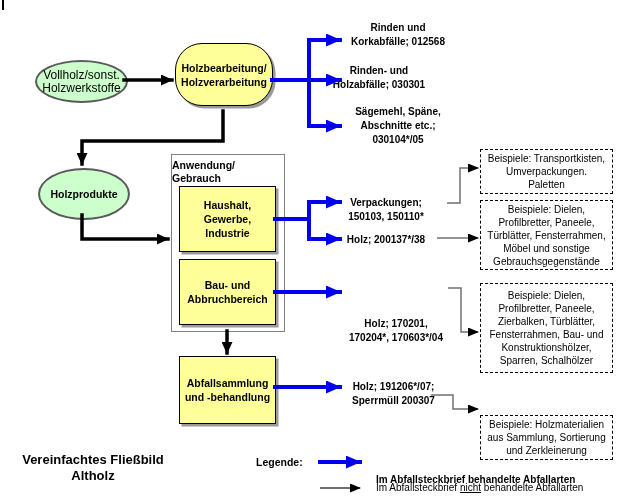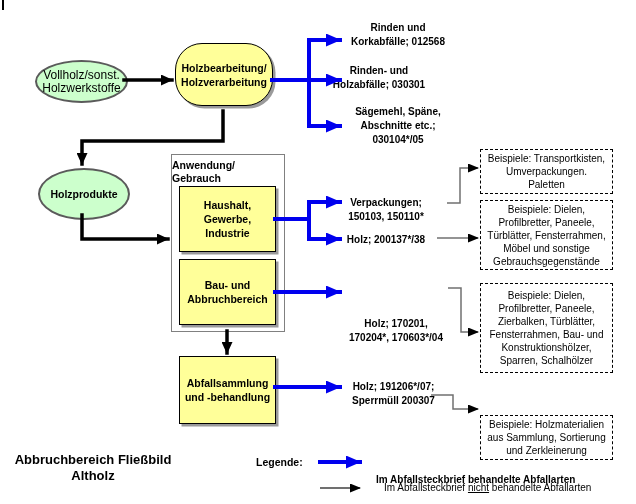--- a/index.html
+++ b/index.html
@@ -112,26 +112,26 @@
   <div class="abs dashed pre" style="left:480px;top:283px;width:131px;height:88px;">Beispiele: Dielen,
 Profilbretter, Paneele,
 Zierbalken, Türblätter,
 Fensterrahmen, Bau- und
 Konstruktionshölzer,
 Sparren, Schalhölzer</div>
   <div class="abs dashed pre" style="left:480px;top:386px;width:131px;height:43px;margin-top:29px;">Beispiele: Holzmaterialien
 aus Sammlung, Sortierung
 und Zerkleinerung</div>
 
-  <div class="abs title pre" style="left:8px;top:452px;width:170px;">Abbruchbereich Fließbild
+  <div class="abs title pre" style="left:8px;top:452px;width:170px;">Vereinfachtes Fließbild
 Altholz</div>
 
   <div class="abs legend-head" style="left:256px;top:456px;">Legende:</div>
   <div class="abs legend-bold" style="left:376px;top:452px;margin-top:22px;">Im Abfallsteckbrief behandelte Abfallarten</div>
-  <div class="abs legend-normal" style="left:376px;top:482px;margin-left:8px;"><span>Im Abfallsteckbrief</span> <span class="u">nicht</span> <span>behandelte Abfallarten</span></div>
+  <div class="abs legend-normal" style="left:376px;top:482px;"><span>Im Abfallsteckbrief</span> <span class="u">nicht</span> <span>behandelte Abfallarten</span></div>
 
   <svg id="overlay" width="636" height="504" viewBox="0 0 636 504">
     <defs>
       <marker id="head-blue" markerUnits="userSpaceOnUse" markerWidth="15" markerHeight="13" refX="14" refY="6.5" orient="auto">
           <path d="M0,0 L15,6.5 L0,13 z" class="f-blue"></path>
         </marker>
       <marker id="head-black" markerUnits="userSpaceOnUse" markerWidth="12" markerHeight="11" refX="11" refY="5.5" orient="auto">
           <path d="M0,0 L12,5.5 L0,11 z" fill="#000"></path>
         </marker>
       <marker id="head-thin" markerUnits="userSpaceOnUse" markerWidth="11" markerHeight="9" refX="10" refY="4.5" orient="auto">

